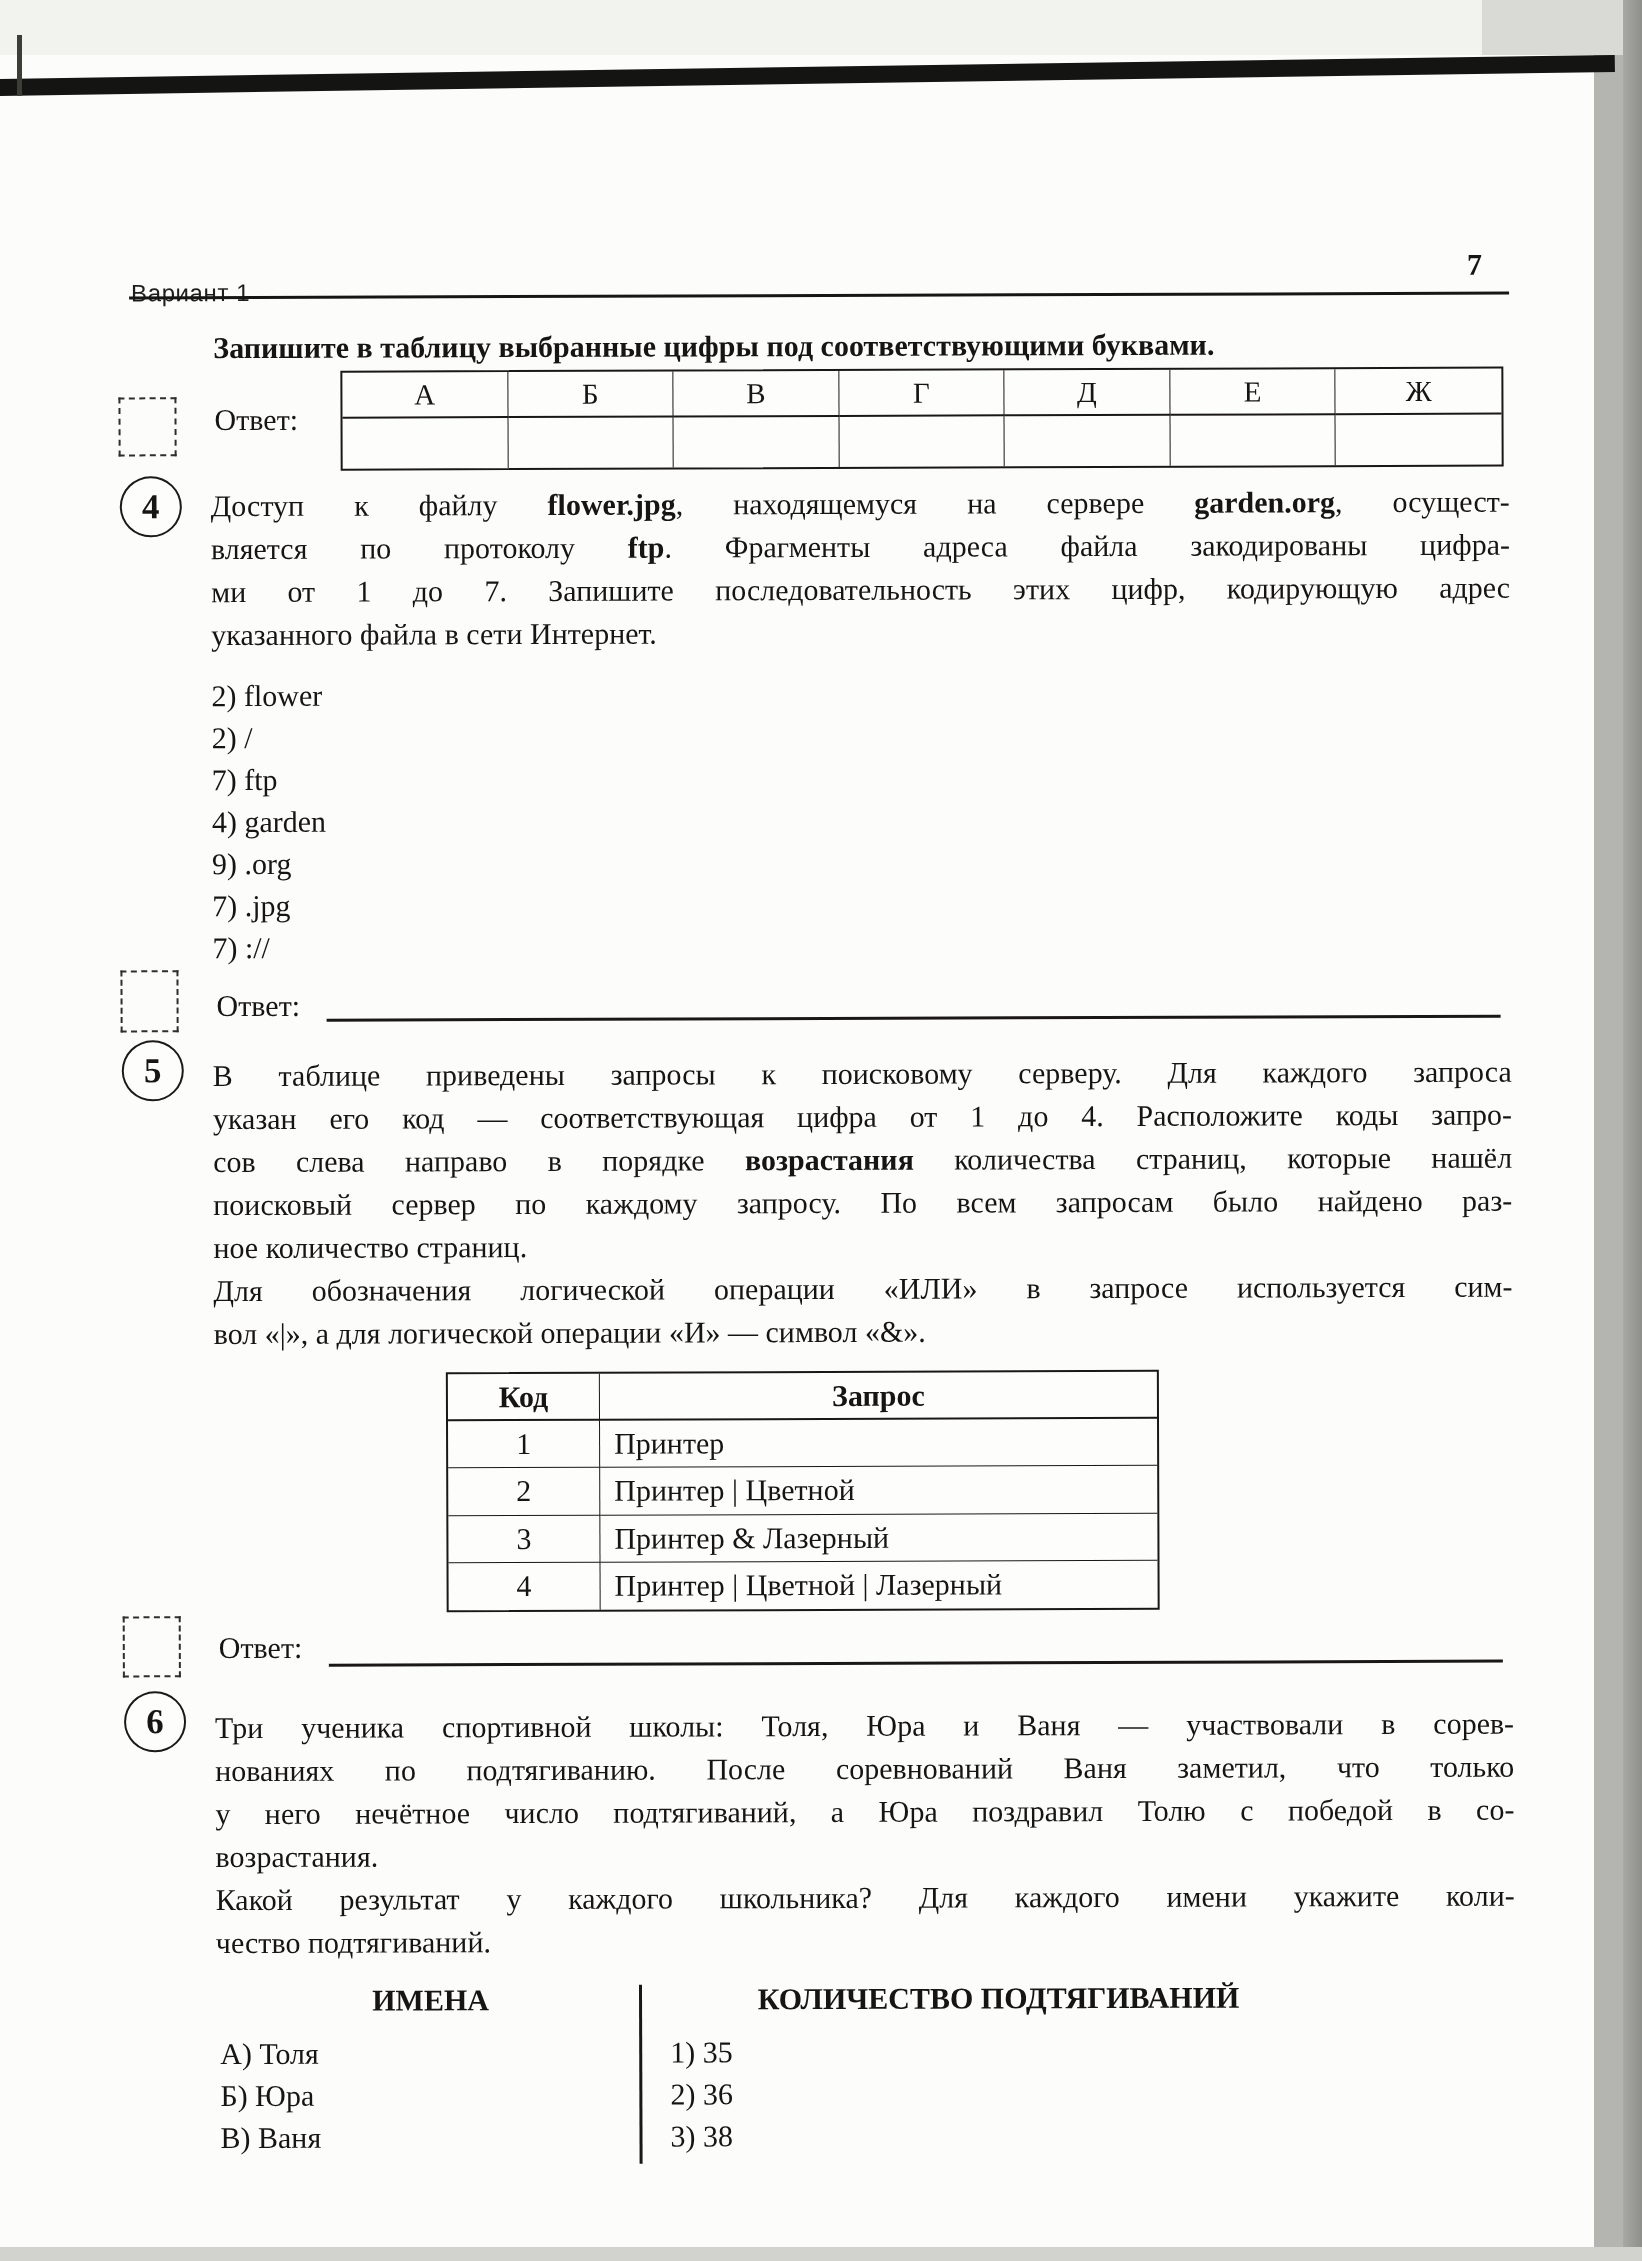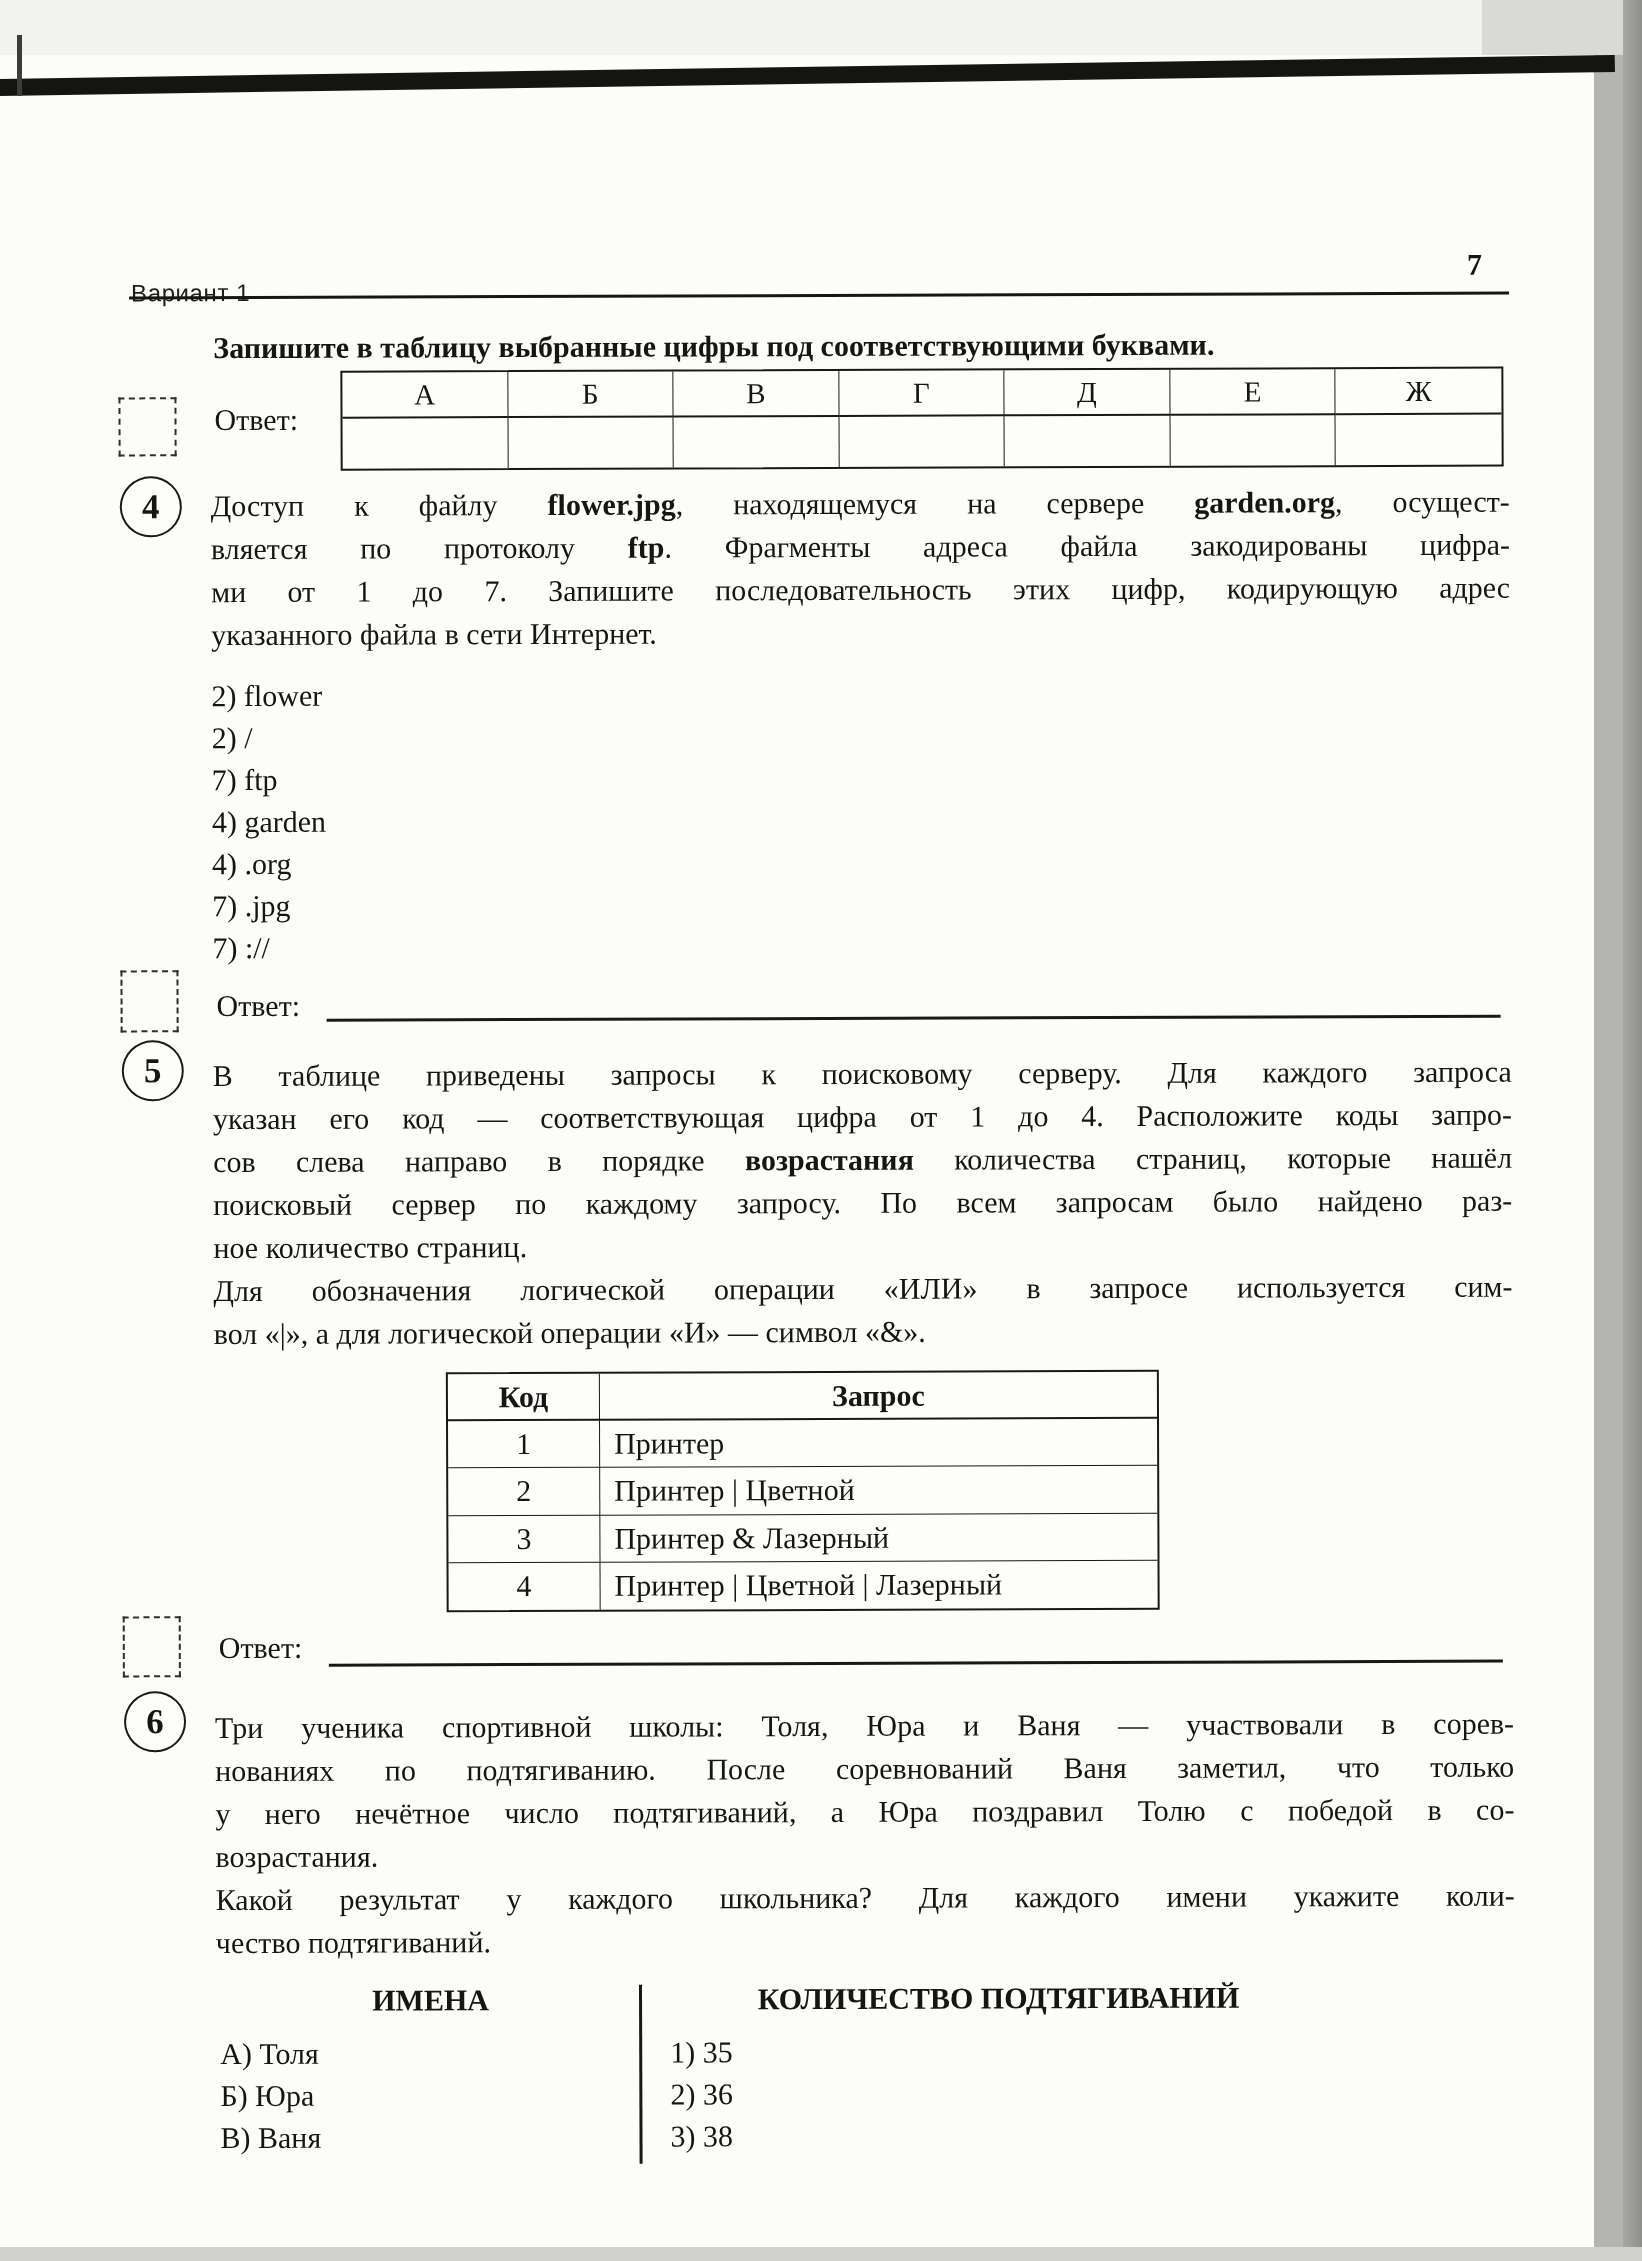--- a/index.html
+++ b/index.html
@@ -137,21 +137,21 @@
       <div class="tline fill"><span>Доступ к файлу </span><span class="b">flower.jpg</span><span>, находящемуся на сервере </span><span class="b">garden.org</span><span>, осущест-</span></div>
       <div class="tline fill"><span>вляется по протоколу </span><span class="b">ftp</span><span>. Фрагменты адреса файла закодированы цифра-</span></div>
       <div class="tline fill"><span>ми от 1 до 7. Запишите последовательность этих цифр, кодирующую адрес</span></div>
       <div class="tline"><span>указанного файла в сети Интернет.</span></div>
     </div>
   <div class="abs optlist txt">
       <div class="opt">2) flower</div>
       <div class="opt">2) /</div>
       <div class="opt">7) ftp</div>
       <div class="opt">4) garden</div>
-      <div class="opt">4) .org</div>
+      <div class="opt">9) .org</div>
       <div class="opt">7) .jpg</div>
       <div class="opt">7) ://</div>
     </div>
   <div class="abs dashbox db2"></div>
   <div class="abs anslabel al2 txt">Ответ:</div>
   <div class="abs ansline ul2"></div>
 
   <div class="abs qnum qn5 txt">5</div>
   <div class="abs para p5 txt">
       <div class="tline fill"><span>В таблице приведены запросы к поисковому серверу. Для каждого запроса</span></div>

